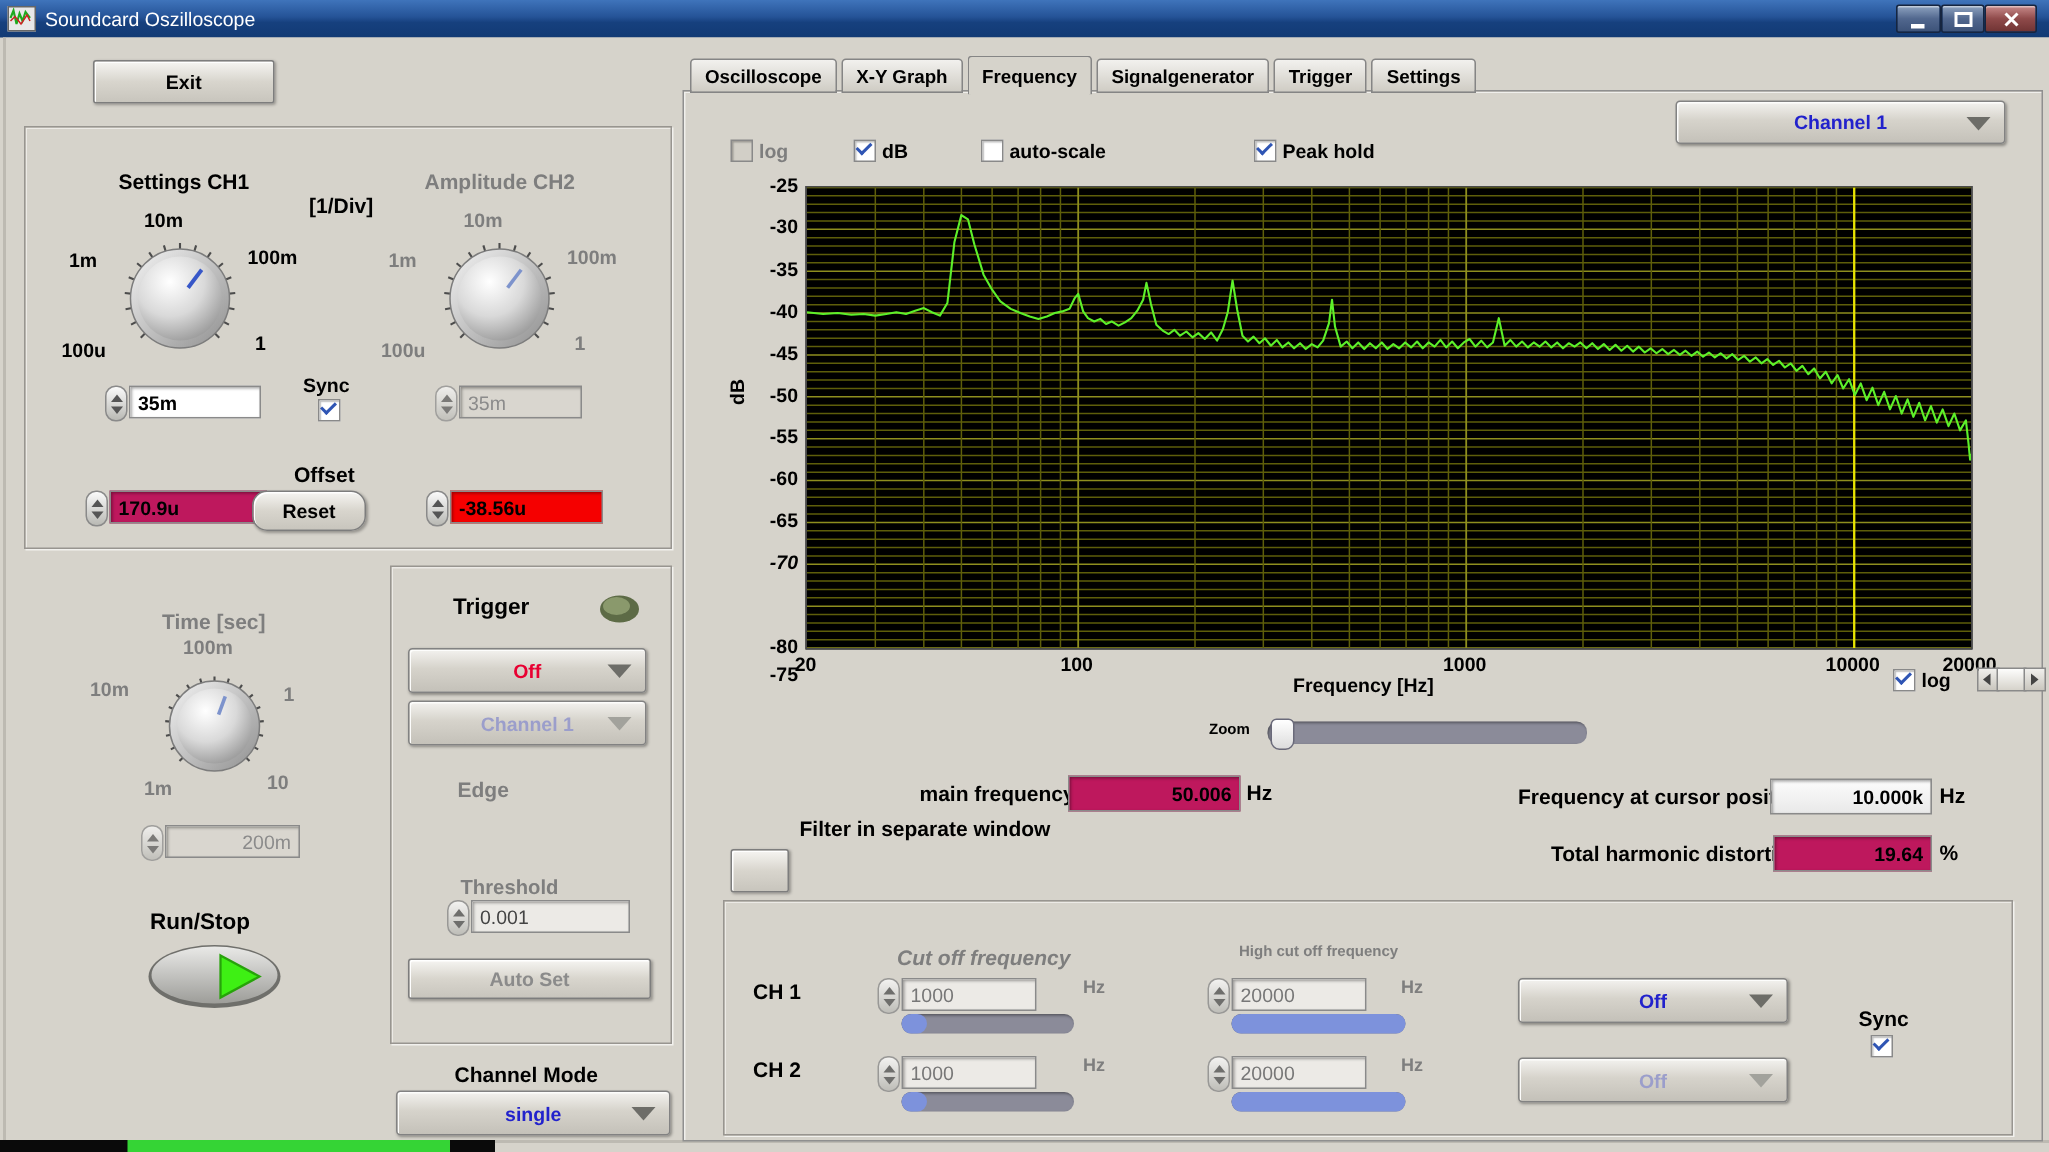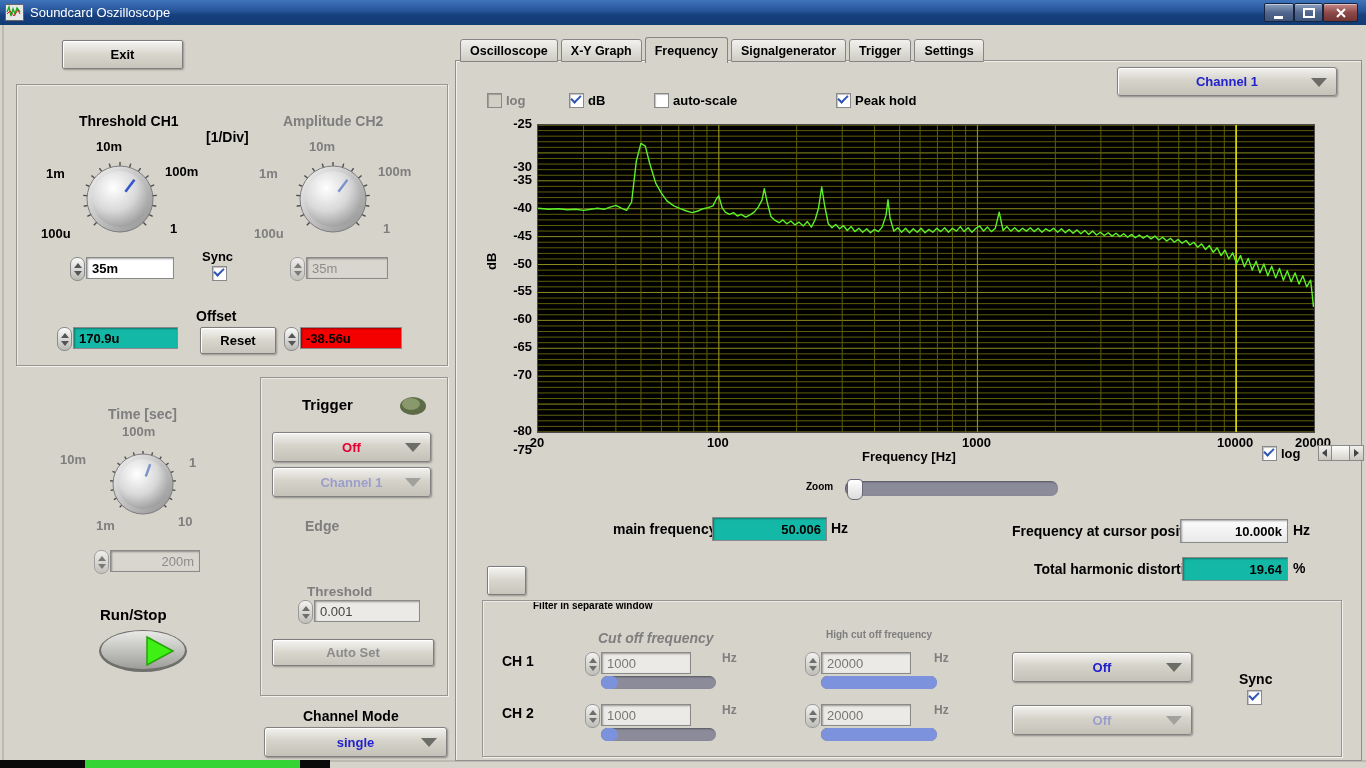--- a/index.html
+++ b/index.html
@@ -30,21 +30,21 @@
   .dd .txt{color:#2222cc;}
   .dd.red .txt{color:#e80032;}
   .dd.dis .txt{color:#9b9ecb;}
   .arr{position:absolute;right:9px;top:50%;margin-top:-4px;width:0;height:0;
     border-left:8px solid transparent;border-right:8px solid transparent;border-top:9px solid #6d6d68;}
   .dd.dis .arr{border-top-color:#a2a29c;}
   .fld{position:absolute;background:#fff;border:1px solid #8a8a8a;
     box-shadow:inset 1px 1px 2px rgba(0,0,0,.35);font:bold 13px "Liberation Sans",sans-serif;
     display:flex;align-items:center;padding:0 5px;color:#000;}
   .fld.dis{background:#d9d6cf;color:#8b8b8b;}
-  .fld.green{background:#14b8a6;}
+  .fld.green{background:#be185d;}
   .fld.red{background:#f50000;}
   .fld.ind{background:linear-gradient(#fcfcfc,#e9e9e9);}
   .fld.right{justify-content:flex-end;}
   .spin{position:absolute;width:13px;height:22px;border:1px solid #8a8a8a;border-radius:7px;
     background:linear-gradient(#fafafa,#b9b9b4);display:flex;flex-direction:column;
     align-items:center;justify-content:center;gap:3px;}
   .spin .u{width:0;height:0;border-left:4px solid transparent;border-right:4px solid transparent;border-bottom:5px solid #555;}
   .spin .d{width:0;height:0;border-left:4px solid transparent;border-right:4px solid transparent;border-top:5px solid #555;}
   .cb{position:absolute;width:13px;height:13px;background:#fff;border:1px solid #898989;
     box-shadow:inset 1px 1px 1px rgba(0,0,0,.25);}
@@ -125,21 +125,21 @@
     </span>
   </div>
 
   <div id="content"></div>
 
   <div class="btn" style="left:62px;top:40px;width:119px;height:27px;">
     <span>Exit</span>
   </div>
 
   <div class="panel" style="left:16px;top:84px;width:430px;height:280px;"></div>
-  <span class="lbl" style="left:79px;top:113px;font-size:14px;">Threshold CH1</span>
+  <span class="lbl" style="left:79px;top:113px;font-size:14px;">Settings CH1</span>
   <span class="lbl" style="left:206px;top:129px;font-size:14px;">[1/Div]</span>
   <span class="lbl gray" style="left:283px;top:113px;font-size:14px;">Amplitude CH2</span>
 
   <svg class="knob" style="left:79px;top:158px;" width="82" height="82" viewBox="-41 -41 82 82">
     <g class="ticks">
         <line y1="-30" y2="-37" transform="rotate(-135)" stroke="#4c4c4c" stroke-width="1.4"></line>
         <line y1="-30" y2="-37" transform="rotate(-118.125)" stroke="#4c4c4c" stroke-width="1.4"></line>
         <line y1="-30" y2="-37" transform="rotate(-101.25)" stroke="#4c4c4c" stroke-width="1.4"></line>
         <line y1="-30" y2="-37" transform="rotate(-84.375)" stroke="#4c4c4c" stroke-width="1.4"></line>
         <line y1="-30" y2="-37" transform="rotate(-67.5)" stroke="#4c4c4c" stroke-width="1.4"></line>
@@ -215,21 +215,21 @@
       <span class="d"></span>
     </span>
   <span class="fld dis" style="left:306px;top:257px;width:70px;height:20px;font-weight:normal;">35m</span>
 
   <span class="lbl" style="left:196px;top:308px;font-size:14px;">Offset</span>
   <span class="spin" style="left:57px;top:327px;">
       <span class="u"></span>
       <span class="d"></span>
     </span>
   <span class="fld green" style="left:73px;top:327px;width:93px;height:20px;">170.9u</span>
-  <div class="btn" style="left:200px;top:327px;width:74px;height:25px;">
+  <div class="btn" style="left:168px;top:327px;width:74px;height:25px;border-radius:10px;">
     <span>Reset</span>
   </div>
   <span class="spin" style="left:284px;top:327px;">
       <span class="u"></span>
       <span class="d"></span>
     </span>
   <span class="fld red" style="left:300px;top:327px;width:90px;height:20px;">-38.56u</span>
 
   <span class="lbl gray" style="left:108px;top:406px;font-size:14px;">Time [sec]</span>
   <svg class="knob" style="left:107px;top:448px;" width="72" height="72" viewBox="-36 -36 72 72">
@@ -332,29 +332,29 @@
   <span class="cb" style="left:654px;top:93px;"></span>
   <span class="lbl" style="left:673px;top:93px;">auto-scale</span>
   <span class="cb on" style="left:836px;top:93px;">
       <span class="tick"></span>
     </span>
   <span class="lbl" style="left:855px;top:93px;">Peak hold</span>
 
   <span class="lbl" style="left:484px;top:270px;transform:rotate(-90deg);transform-origin:left top;">dB</span>
   <div id="yticks">
       <span class="ytick" style="left: 492px; top: 116px;">-25</span>
-      <span class="ytick" style="left: 492px; top: 159px;">-30</span>
+      <span class="ytick" style="left: 492px; top: 143px;">-30</span>
       <span class="ytick" style="left: 492px; top: 171.818px;">-35</span>
       <span class="ytick" style="left: 492px; top: 199.727px;">-40</span>
       <span class="ytick" style="left: 492px; top: 227.636px;">-45</span>
       <span class="ytick" style="left: 492px; top: 255.545px;">-50</span>
       <span class="ytick" style="left: 492px; top: 283.455px;">-55</span>
       <span class="ytick" style="left: 492px; top: 311.364px;">-60</span>
       <span class="ytick" style="left: 492px; top: 339.273px;">-65</span>
-      <span class="ytick" style="left: 492px; top: 367.182px;">-70</span>
+      <span class="ytick" style="left: 492px; top: 367.182px; font-style: italic;">-70</span>
       <span class="ytick" style="left: 492px; top: 395.091px; margin-top: 47px;">-75</span>
       <span class="ytick" style="left: 492px; top: 423px;">-80</span>
     </div>
   <div id="plotwrap">
     <svg id="plot-svg" width="776" height="307" viewBox="0 0 776 307">
         <rect width="776" height="307" fill="#000000"></rect>
         <line x1="0" x2="776" y1="307" y2="307" stroke="#8e8e1e" stroke-width="1"></line>
         <line x1="0" x2="776" y1="301.41818181818184" y2="301.41818181818184" stroke="#5e5e0a" stroke-width="1"></line>
         <line x1="0" x2="776" y1="295.8363636363636" y2="295.8363636363636" stroke="#5e5e0a" stroke-width="1"></line>
         <line x1="0" x2="776" y1="290.25454545454545" y2="290.25454545454545" stroke="#5e5e0a" stroke-width="1"></line>
@@ -471,21 +471,21 @@
 
   <span class="lbl" style="left:1012px;top:523px;font-size:14px;">Frequency at cursor position</span>
   <span class="fld ind right" style="left:1180px;top:519px;width:96px;height:22px;">10.000k</span>
   <span class="lbl" style="left:1293px;top:522px;font-size:14px;">Hz</span>
 
   <span class="lbl" style="left:1034px;top:561px;font-size:14px;">Total harmonic distortion</span>
   <span class="fld green right" style="left:1182px;top:557px;width:94px;height:22px;">19.64</span>
   <span class="lbl" style="left:1293px;top:560px;font-size:14px;">%</span>
 
   <div class="btn" style="left:487px;top:566px;width:37px;height:27px;"></div>
-  <span class="lbl" style="left:533px;top:600px;font-size:10px;text-align:center;">Filter in separate window</span>
+  <span class="lbl" style="left:533px;top:544px;font-size:14px;text-align:center;">Filter in separate window</span>
 
   <div class="panel" style="left:482px;top:600px;width:858px;height:155px;"></div>
   <span class="lbl gray" style="left:598px;top:630px;font-size:14px;font-style:italic;">Cut off frequency</span>
   <span class="lbl gray" style="left:826px;top:629px;font-size:10px;">High cut off frequency</span>
 
   <span class="lbl" style="left:502px;top:653px;font-size:14px;">CH 1</span>
   <span class="spin" style="left:585px;top:652px;opacity:.8;">
       <span class="u"></span>
       <span class="d"></span>
     </span>

